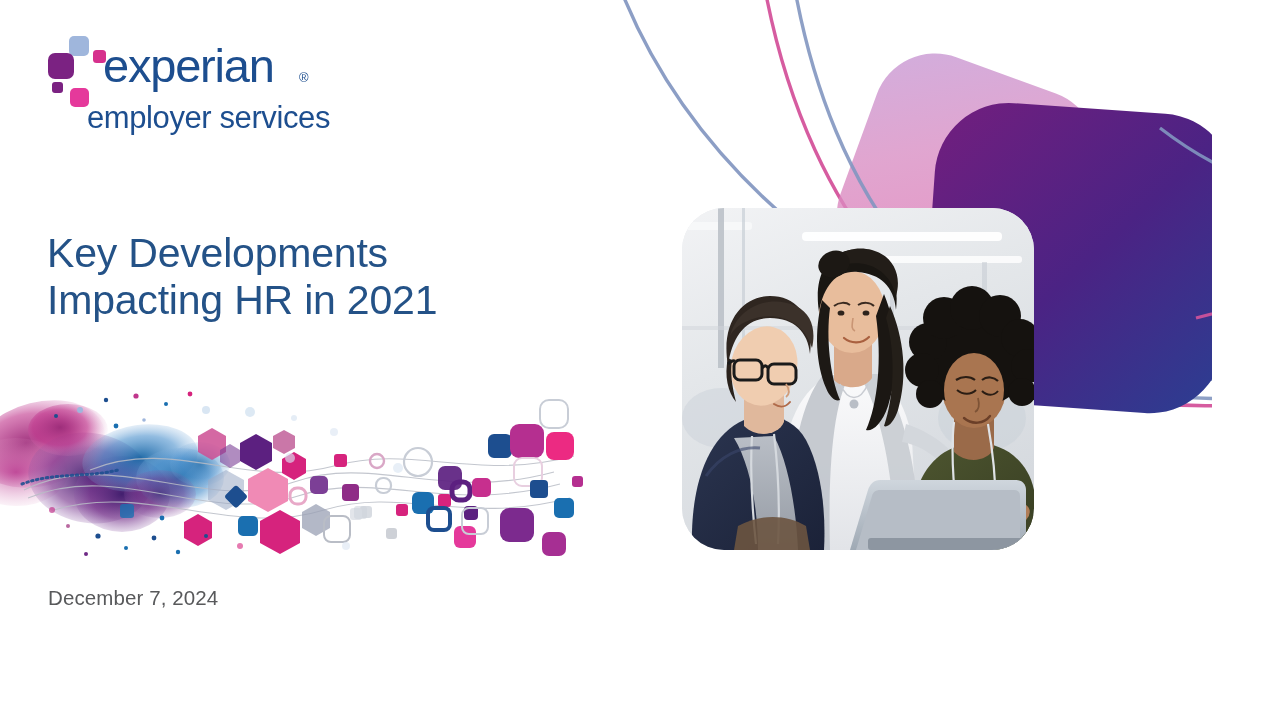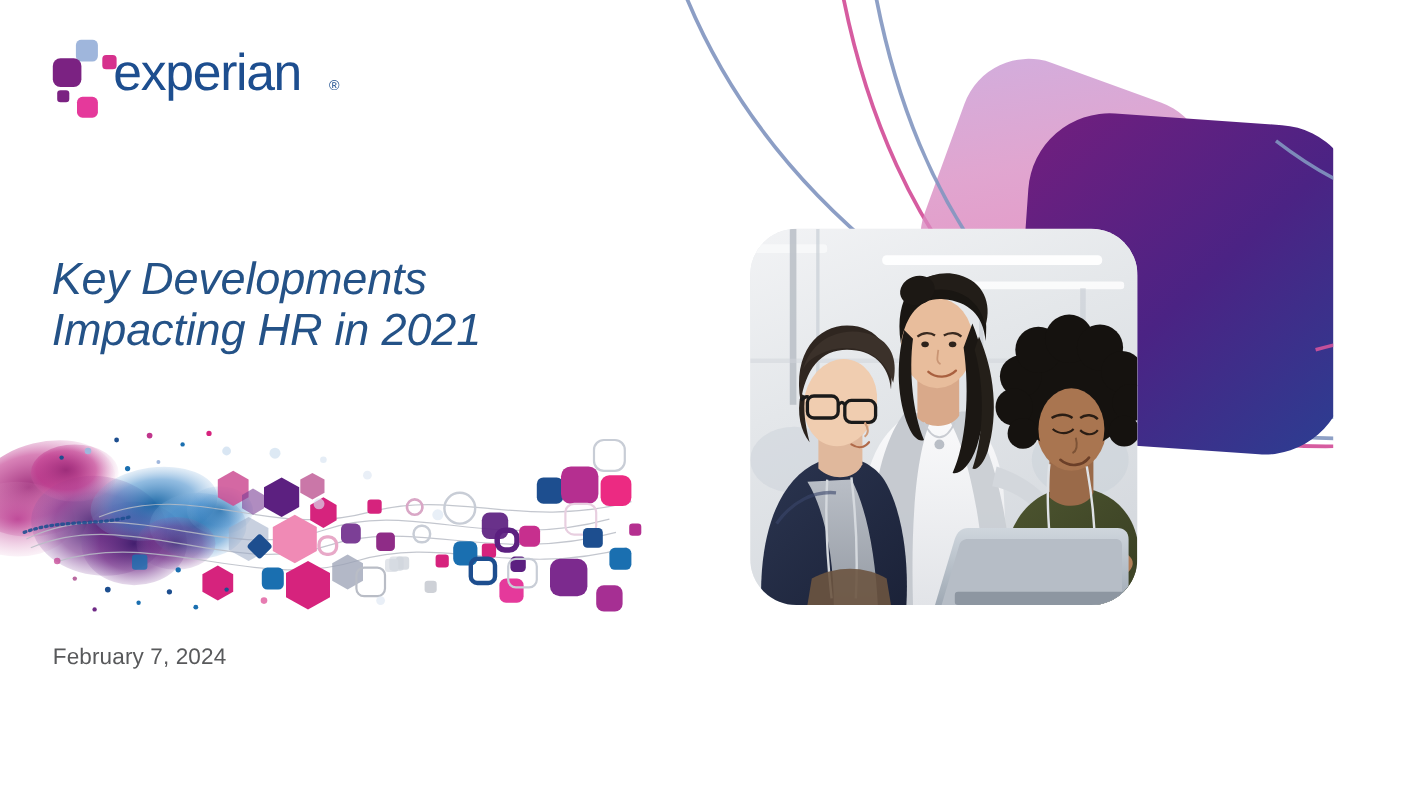--- a/index.html
+++ b/index.html
@@ -66,21 +66,20 @@
   .headline {
     position: absolute;
     left: 47px;
     top: 203px;
     width: 540px;
     font-size: 41px;
     line-height: 47px;
     font-weight: 400;
     color: #245287;
     letter-spacing: -0.2px;
-    font-style: italic;
   }
   .headline .l2 { display: block; }
 
   
   .date-line {
     position: absolute;
     left: 48px;
     top: 586px;
     font-size: 20.5px;
     color: #58595b;
@@ -171,20 +170,25 @@
       </div>
 
       <div class="logo-wordmark">
         <svg width="250" height="60" viewBox="0 0 250 60" xmlns="http://www.w3.org/2000/svg">
           <text x="0" y="45" font-family="'Liberation Sans', sans-serif" font-size="47" fill="#1d4e8f" letter-spacing="-1.2">experian</text>
           <text x="196" y="45" font-family="'Liberation Sans', sans-serif" font-size="13" fill="#1d4e8f">®</text>
         </svg>
       </div>
     </div>
 
+    <div class="logo-sub">
+      <svg width="310" height="38" viewBox="0 0 310 38" xmlns="http://www.w3.org/2000/svg">
+        <text x="0" y="29" font-family="'Liberation Sans', sans-serif" font-size="31" fill="#1d4e8f" letter-spacing="-0.4">employer services</text>
+      </svg>
+    </div>
   </div>
 
   <h1 class="headline">
     <span class="l1">Key Developments</span>
     <span class="l2">Impacting HR in 2021</span>
   </h1>
 
   <div class="art-ribbon">
     <svg width="596" height="186" viewBox="0 0 596 186" xmlns="http://www.w3.org/2000/svg">
       <defs>
@@ -481,15 +485,15 @@
                  C 340 272, 344 276, 344 282 L 344 342 Z" fill="url(#laptopG)"></path>
         <path d="M 174 342 L 190 288 C 191 284, 194 282, 198 282 L 332 282
                  C 336 282, 338 284, 338 288 L 338 342 Z" fill="#b6bdc6"></path>
         <rect x="186" y="330" width="158" height="12" rx="3" fill="#8d96a1"></rect>
       </g>
 
       <rect x="0" y="0" width="352" height="342" fill="none"></rect>
     </svg>
   </div>
 
-  <div class="date-line">February 7, 2024</div>
+  <div class="date-line">December 7, 2024</div>
 
 </div>
 
 </body></html>

